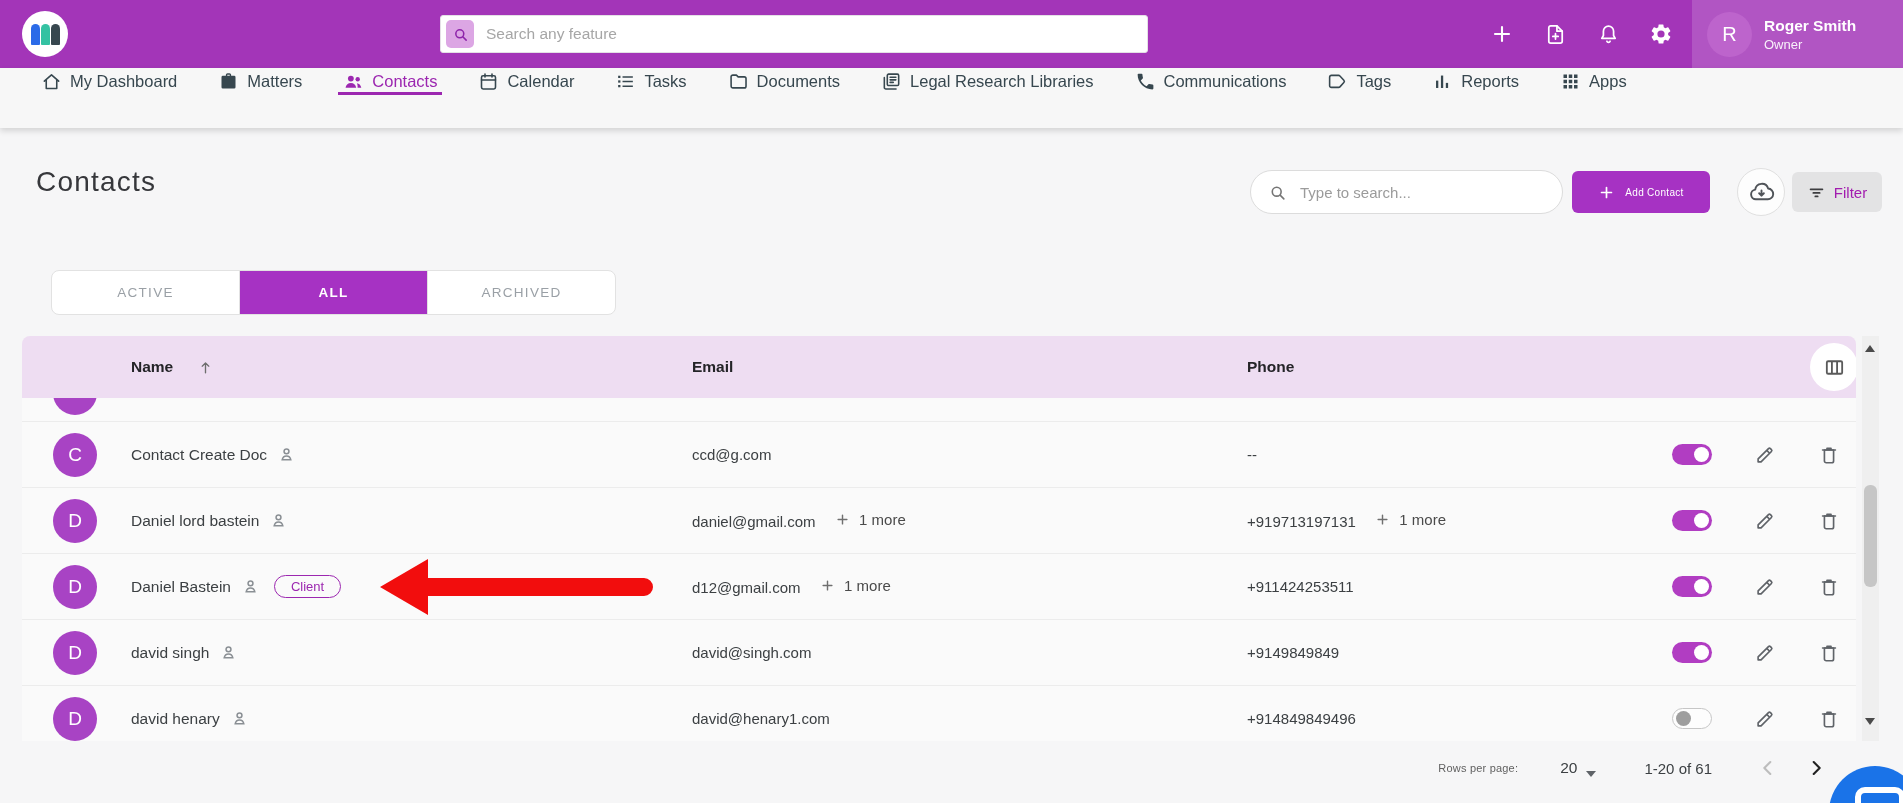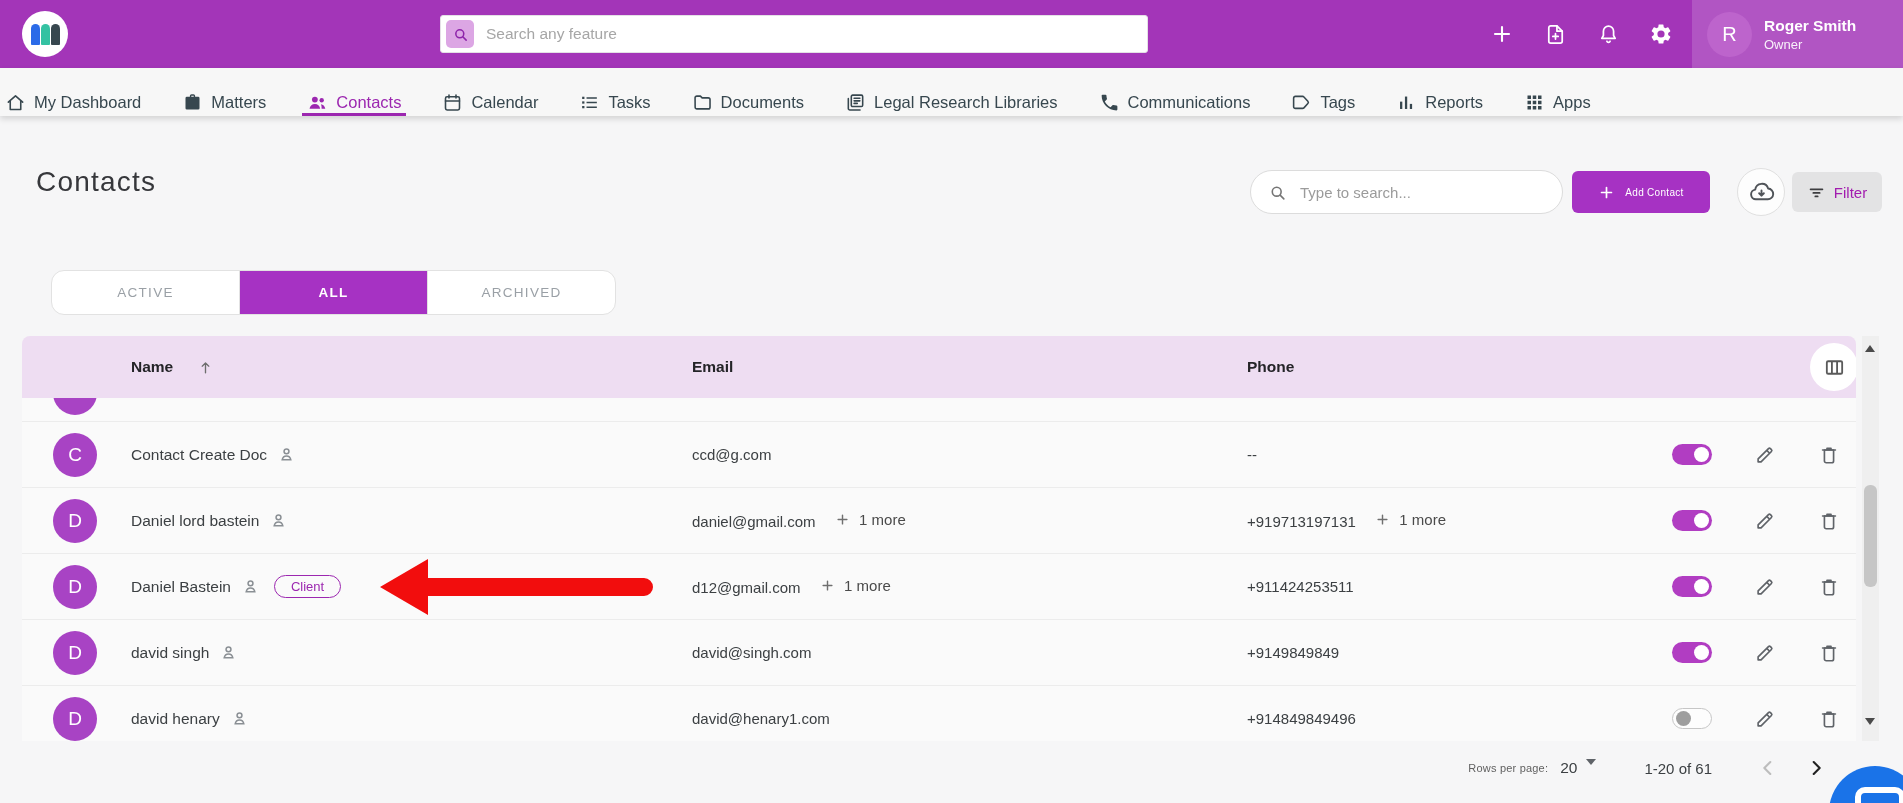--- a/index.html
+++ b/index.html
@@ -25,21 +25,21 @@
   .tb-right{position:absolute;right:229px;top:0;height:68px;display:flex;align-items:center;gap:27px}
   .tb-icon{width:26px;height:26px;color:#fff;cursor:pointer;display:flex;align-items:center;justify-content:center}
   .user-chip{position:absolute;right:0;top:0;width:211px;height:68px;background:rgba(255,255,255,.16);
         display:flex;align-items:center;gap:12px;padding-left:15px;box-sizing:border-box;cursor:pointer}
   .chip-avatar{width:45px;height:45px;border-radius:50%;background:#bd64cc;color:#fff;font-size:20px;
         display:flex;align-items:center;justify-content:center}
   .chip-name{color:#fff;font-size:15.5px;font-weight:700;line-height:20px}
   .chip-role{color:rgba(255,255,255,.92);font-size:13px;line-height:17px}
 
   
-  .navbar{height:48px;background:#f7f7f7;display:flex;align-items:flex-end;gap:31px;
+  .navbar{height:60px;background:#f7f7f7;display:flex;align-items:flex-start;padding-left:36px;gap:31px;
         box-shadow:0 3px 6px rgba(0,0,0,.14);position:relative;z-index:5}
   .nav-item{display:flex;align-items:center;gap:8px;font-size:16.5px;font-weight:500;color:#37474f;
         border-bottom:3px solid transparent;padding:3px 5px 0 5px;cursor:pointer;white-space:nowrap}
   .nav-item.active{color:var(--accent,#9c27b0);border-bottom-color:var(--accent,#9c27b0)}
   .nav-ic-slot svg{width:21px;height:21px}
 
   
   .page-title{position:absolute;left:36px;top:166px;font-size:28px;font-weight:500;color:#36373b;
         letter-spacing:1.2px}
   .toolbar-search{position:absolute;left:1250px;top:170px;width:313px;height:44px;background:#fff;
@@ -51,21 +51,21 @@
         border:none;border-radius:6px;color:#fff;font-size:10px;font-weight:500;font-family:inherit;
         display:flex;align-items:center;justify-content:center;gap:10px;cursor:pointer;letter-spacing:.3px}
   .import-btn{position:absolute;left:1737px;top:168px;width:48px;height:48px;border-radius:50%;
         background:#fdfdfd;border:1px solid #e0e0e0;display:flex;align-items:center;justify-content:center;cursor:pointer}
   .filter-btn{position:absolute;left:1792px;top:172px;width:90px;height:40px;background:#e3e3e4;border:none;
         border-radius:6px;color:#a21caf;font-size:15px;font-weight:500;font-family:inherit;
         display:flex;align-items:center;justify-content:center;gap:8px;cursor:pointer}
 
   
   .tabs{position:absolute;left:51px;top:270px;height:43px;display:flex;border:1px solid #e2e2e2;
-        border-radius:13px;overflow:hidden;background:#fff}
+        border-radius:8px;overflow:hidden;background:#fff}
   .tab{width:187px;display:flex;align-items:center;justify-content:center;font-size:13.5px;
         letter-spacing:1.3px;color:#9aa0a6;border-right:1px solid #e2e2e2;cursor:pointer;font-weight:500}
   .tab:last-child{border-right:none}
   .tab.active{background:var(--accent_btn,#ab3cc0);color:#fff;font-weight:700}
 
   
   .table-wrap{position:absolute;left:22px;top:336px;width:1834px;height:405px;overflow:hidden}
   .thead{height:62px;background:var(--table_header_bg,#eeddf2);border-radius:8px 8px 0 0;display:grid;
         grid-template-columns:109px 561px 555px 395px 214px;align-items:center;position:relative}
   .th{font-size:15.5px;color:#242428;font-weight:700;display:flex;align-items:center;gap:24px}
@@ -100,21 +100,21 @@
   .vs-up{position:absolute;left:3px;top:9px;width:0;height:0;border-left:5.5px solid transparent;
         border-right:5.5px solid transparent;border-bottom:7px solid #4a4a4a}
   .vs-thumb{position:absolute;left:2px;top:149px;width:13px;height:102px;background:#c6c6c6;border-radius:6px;cursor:pointer}
   .vs-down{position:absolute;left:3px;bottom:16px;width:0;height:0;border-left:5.5px solid transparent;
         border-right:5.5px solid transparent;border-top:7px solid #4a4a4a}
 
   
   .pagination{position:absolute;left:22px;top:742px;width:1834px;height:52px;display:flex;align-items:center;
         justify-content:flex-end;padding-right:26px;box-sizing:border-box;color:#5f6368}
   .rpp-label{font-size:11px;color:#616161;letter-spacing:.2px}
-  .rpp-value{margin-left:12px;display:flex;align-items:flex-start;gap:9px;font-size:15.5px;color:#3c4043;cursor:pointer}
+  .rpp-value{margin-left:42px;display:flex;align-items:flex-end;gap:9px;font-size:15.5px;color:#3c4043;cursor:pointer}
   .caret{width:0;height:0;border-left:5px solid transparent;border-right:5px solid transparent;
         border-top:6px solid #5f6368}
   .range{margin-left:48px;font-size:15px;color:#3c4043}
   .pg-btn{margin-left:42px;width:28px;height:28px;border:none;background:transparent;display:flex;
         align-items:center;justify-content:center;cursor:pointer;padding:0}
   .pg-btn.next{margin-left:20px}
   .pg-btn.prev{color:#bdbdbd}
   .pg-btn.next{color:#212121}
 
   

